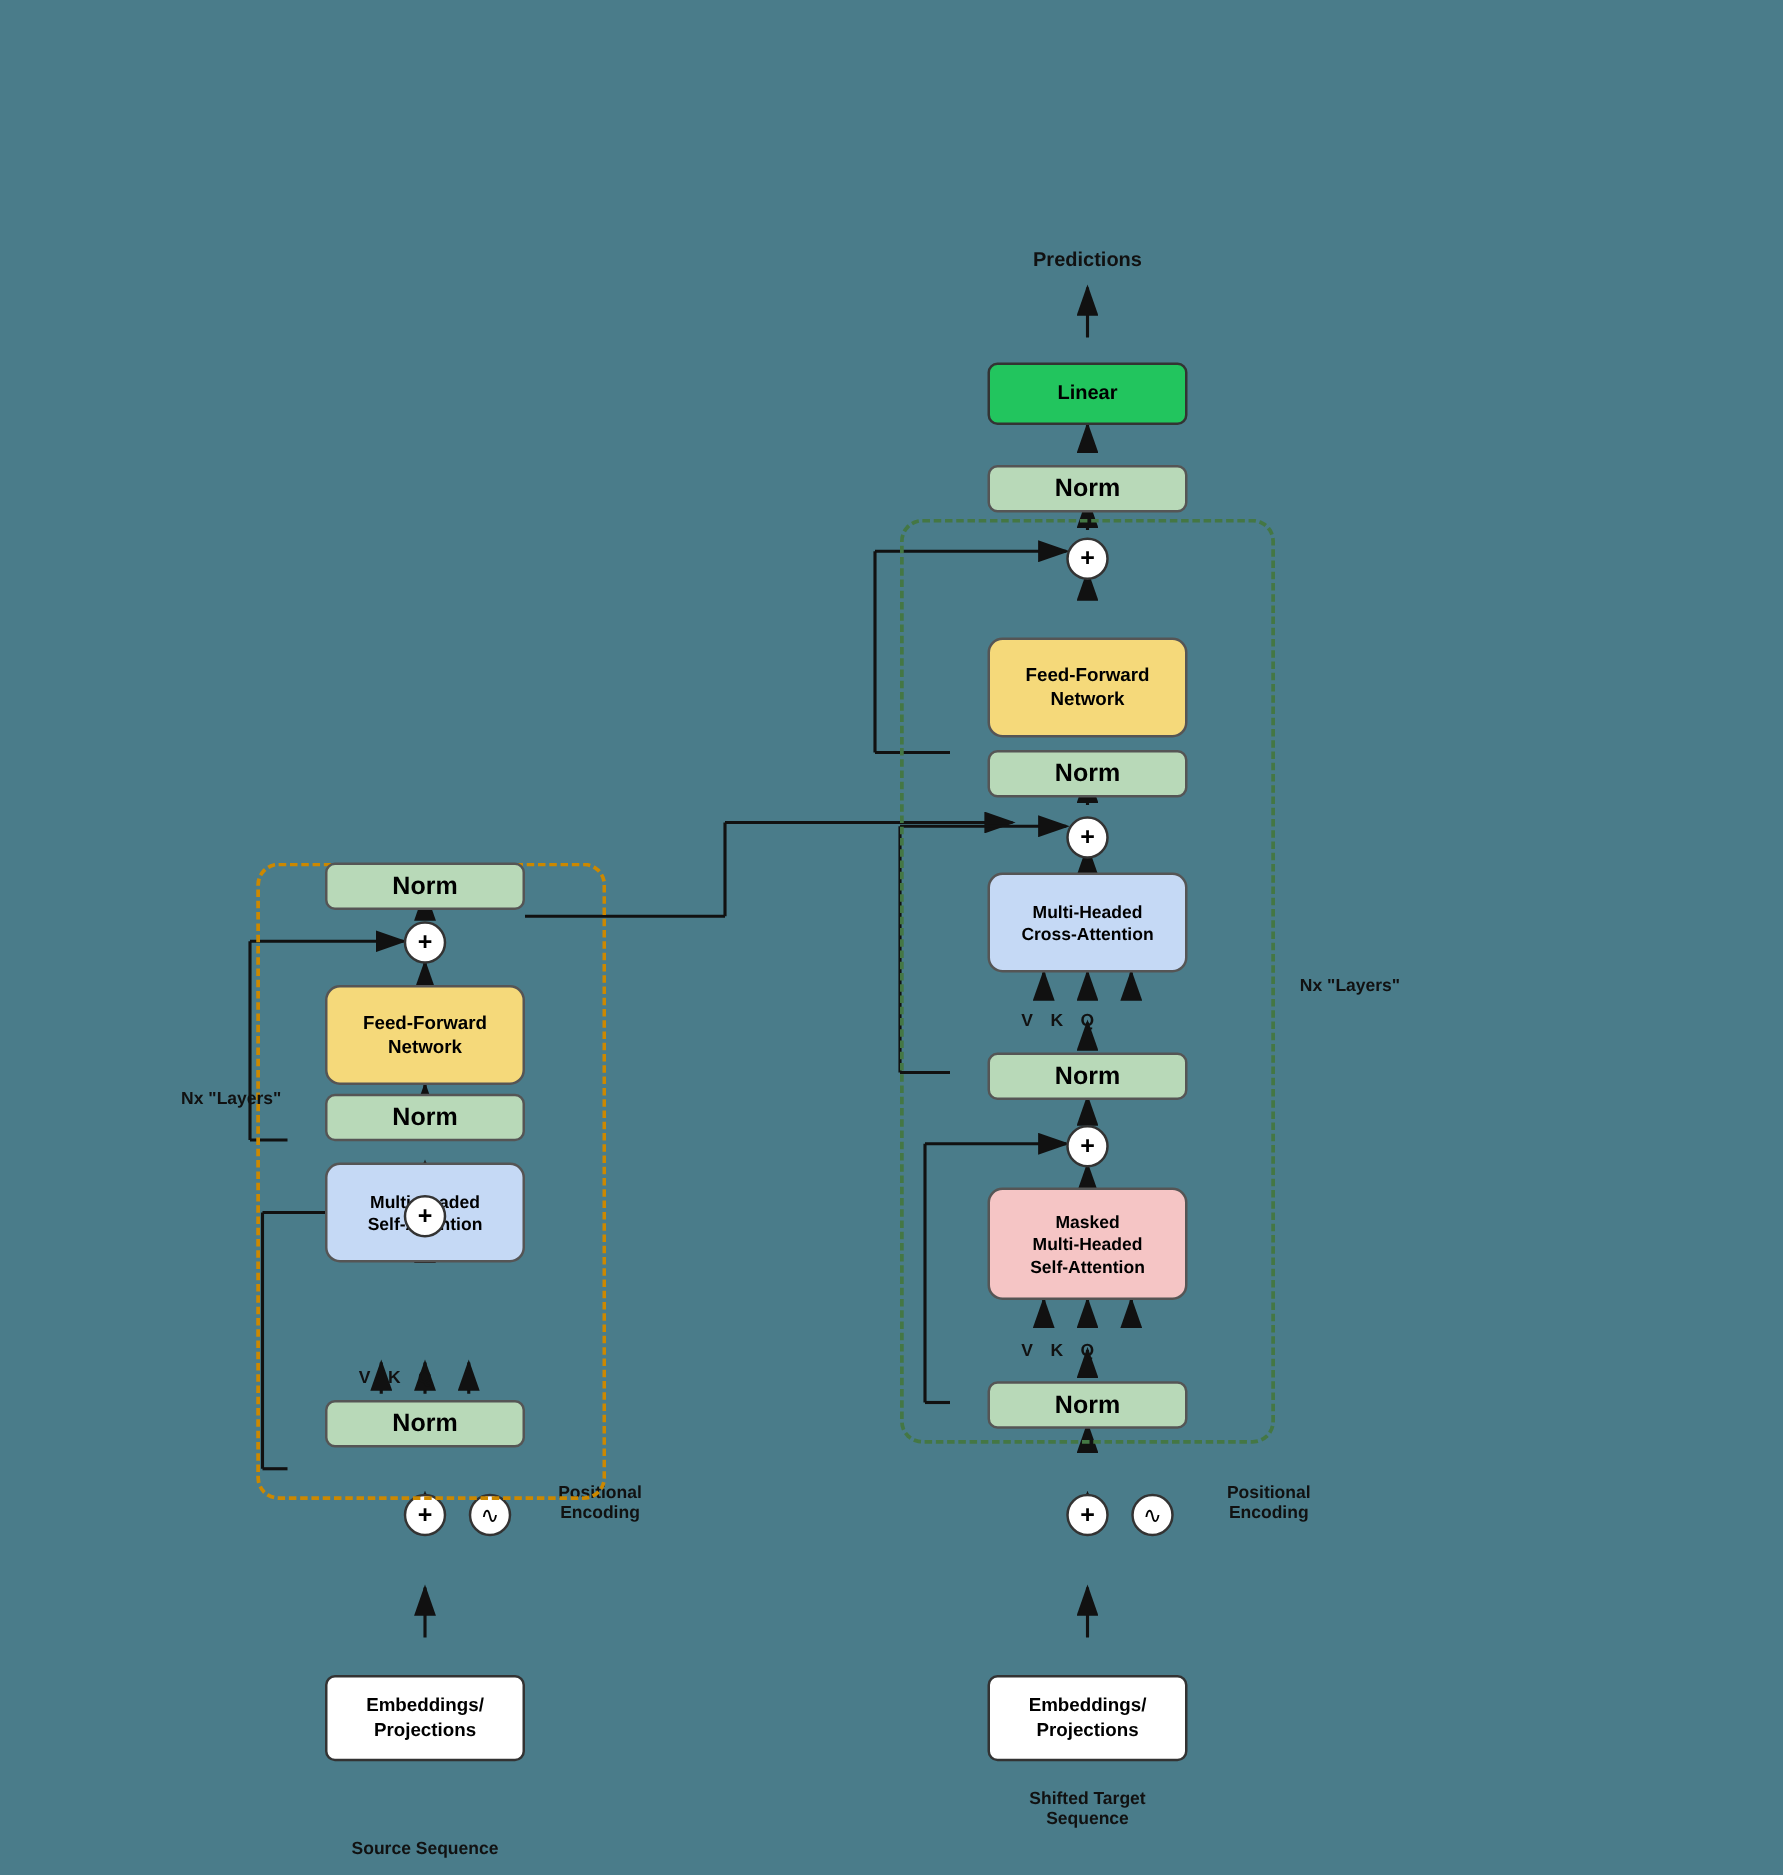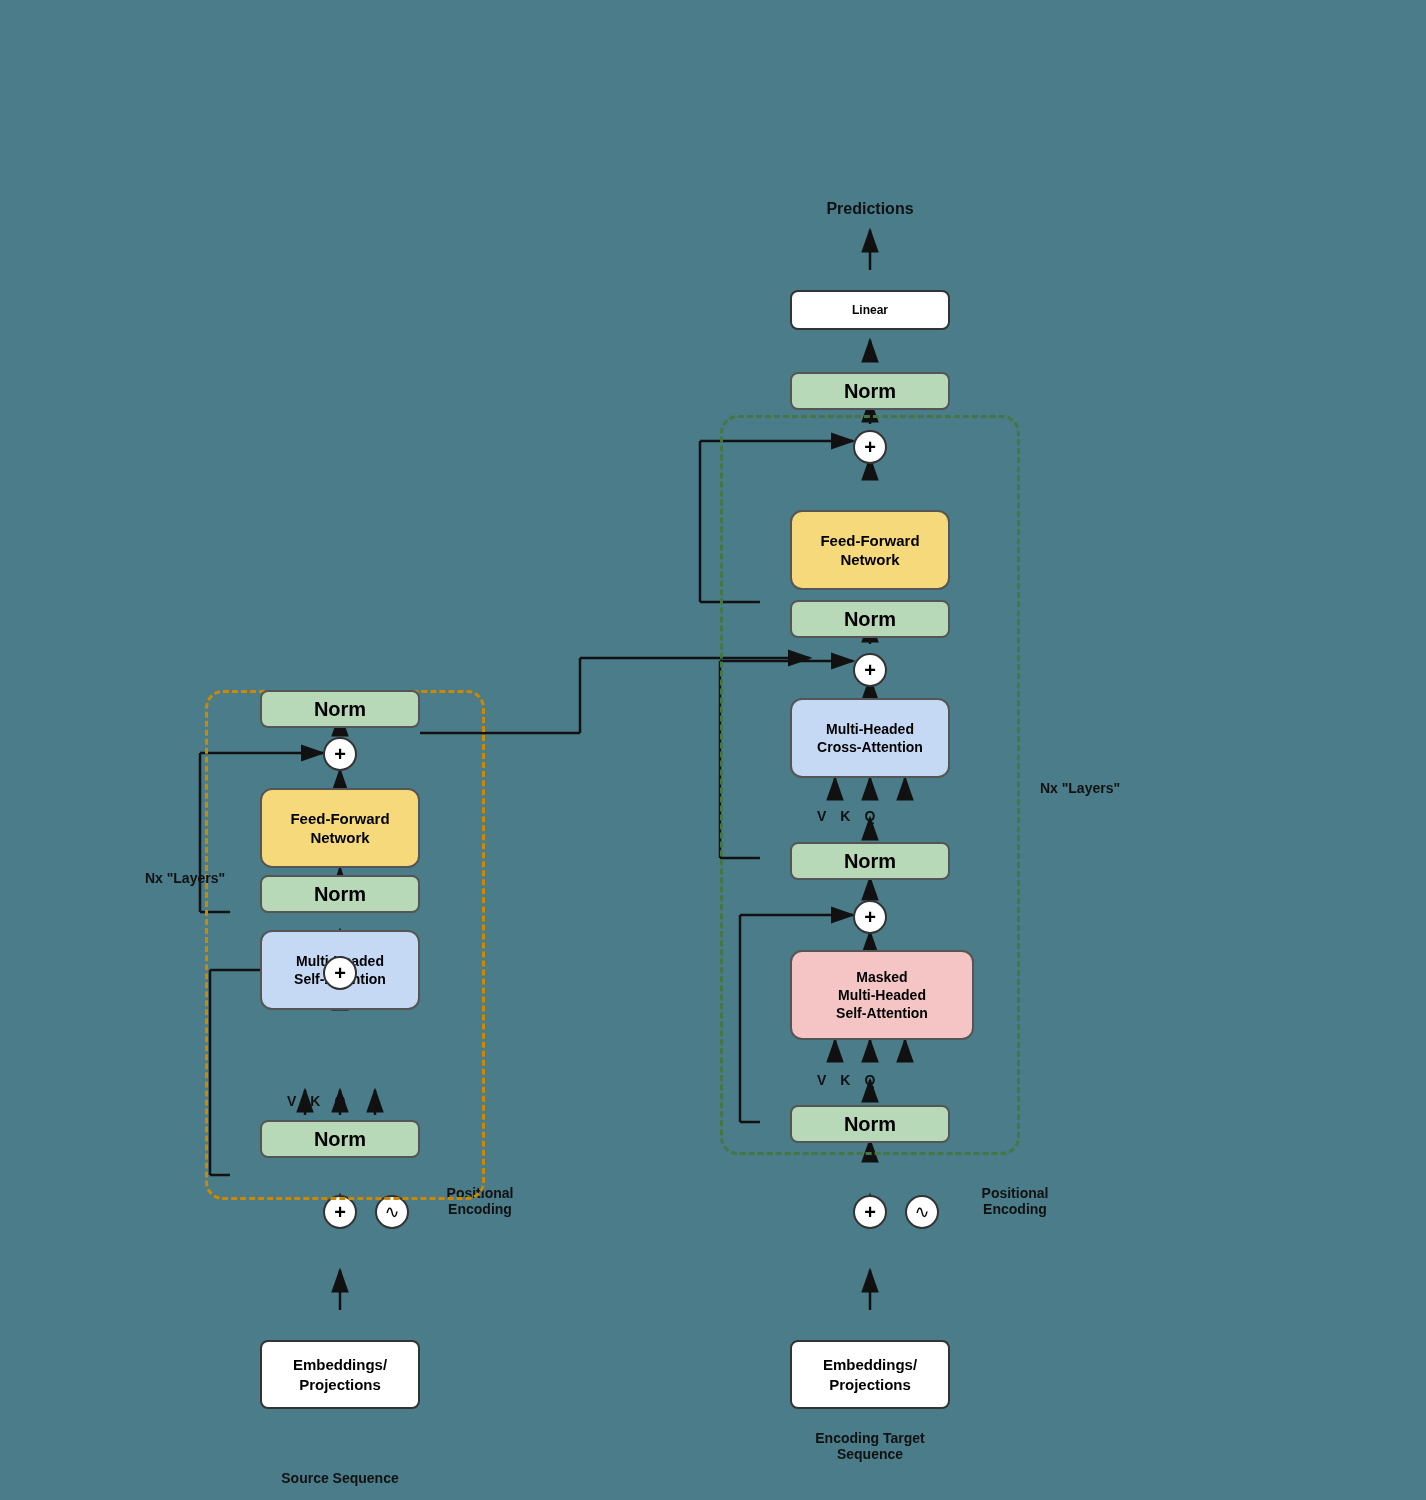--- a/index.html
+++ b/index.html
@@ -55,41 +55,41 @@
       border-radius: 12px;
       width: 160px;
       height: 80px;
       font-size: 14px;
       line-height: 1.3;
     }
     .attn-box-pink {
       background-color: #f5c5c5;
       border: 2px solid #555;
       border-radius: 12px;
-      width: 184px;
+      width: 160px;
       height: 90px;
       font-size: 14px;
       line-height: 1.3;
     }
     .embed-box {
       background-color: #ffffff;
       border: 2.5px solid #333;
       border-radius: 8px;
       width: 160px;
       height: 69px;
       font-size: 15px;
       line-height: 1.3;
     }
     .linear-box {
-      background-color: #ffffff;
+      background-color: #22c55e;
       border: 2.5px solid #333;
       border-radius: 8px;
       width: 160px;
-      height: 40px;
-      font-size: 12px;
+      height: 50px;
+      font-size: 16px;
     }
     .circle-plus {
       position: absolute;
       width: 34px;
       height: 34px;
       border-radius: 50%;
       border: 2px solid #333;
       background: white;
       display: flex;
       align-items: center;
@@ -279,21 +279,21 @@
     <span style="white-space:pre-line;">Feed-Forward
 Network</span>
   </div>
 
   <div class="circle-plus" style="left:323px; top:737px;">+</div>
 
   <div class="box norm-box" style="left:260px; top:690px;">
     <span>Norm</span>
   </div>
 
-  <div class="label-text" style="left:790px; top:1430px; width:160px;">Encoding
+  <div class="label-text" style="left:790px; top:1430px; width:160px;">Shifted
 Target Sequence</div>
 
   <div class="box embed-box" style="left:790px; top:1340px;">
     <span style="white-space:pre-line;">Embeddings/
 Projections</span>
   </div>
 
   <div class="circle-plus" style="left:853px; top:1195px;">+</div>
 
   <div class="circle-wave" style="left:905px; top:1195px;">∿</div>

